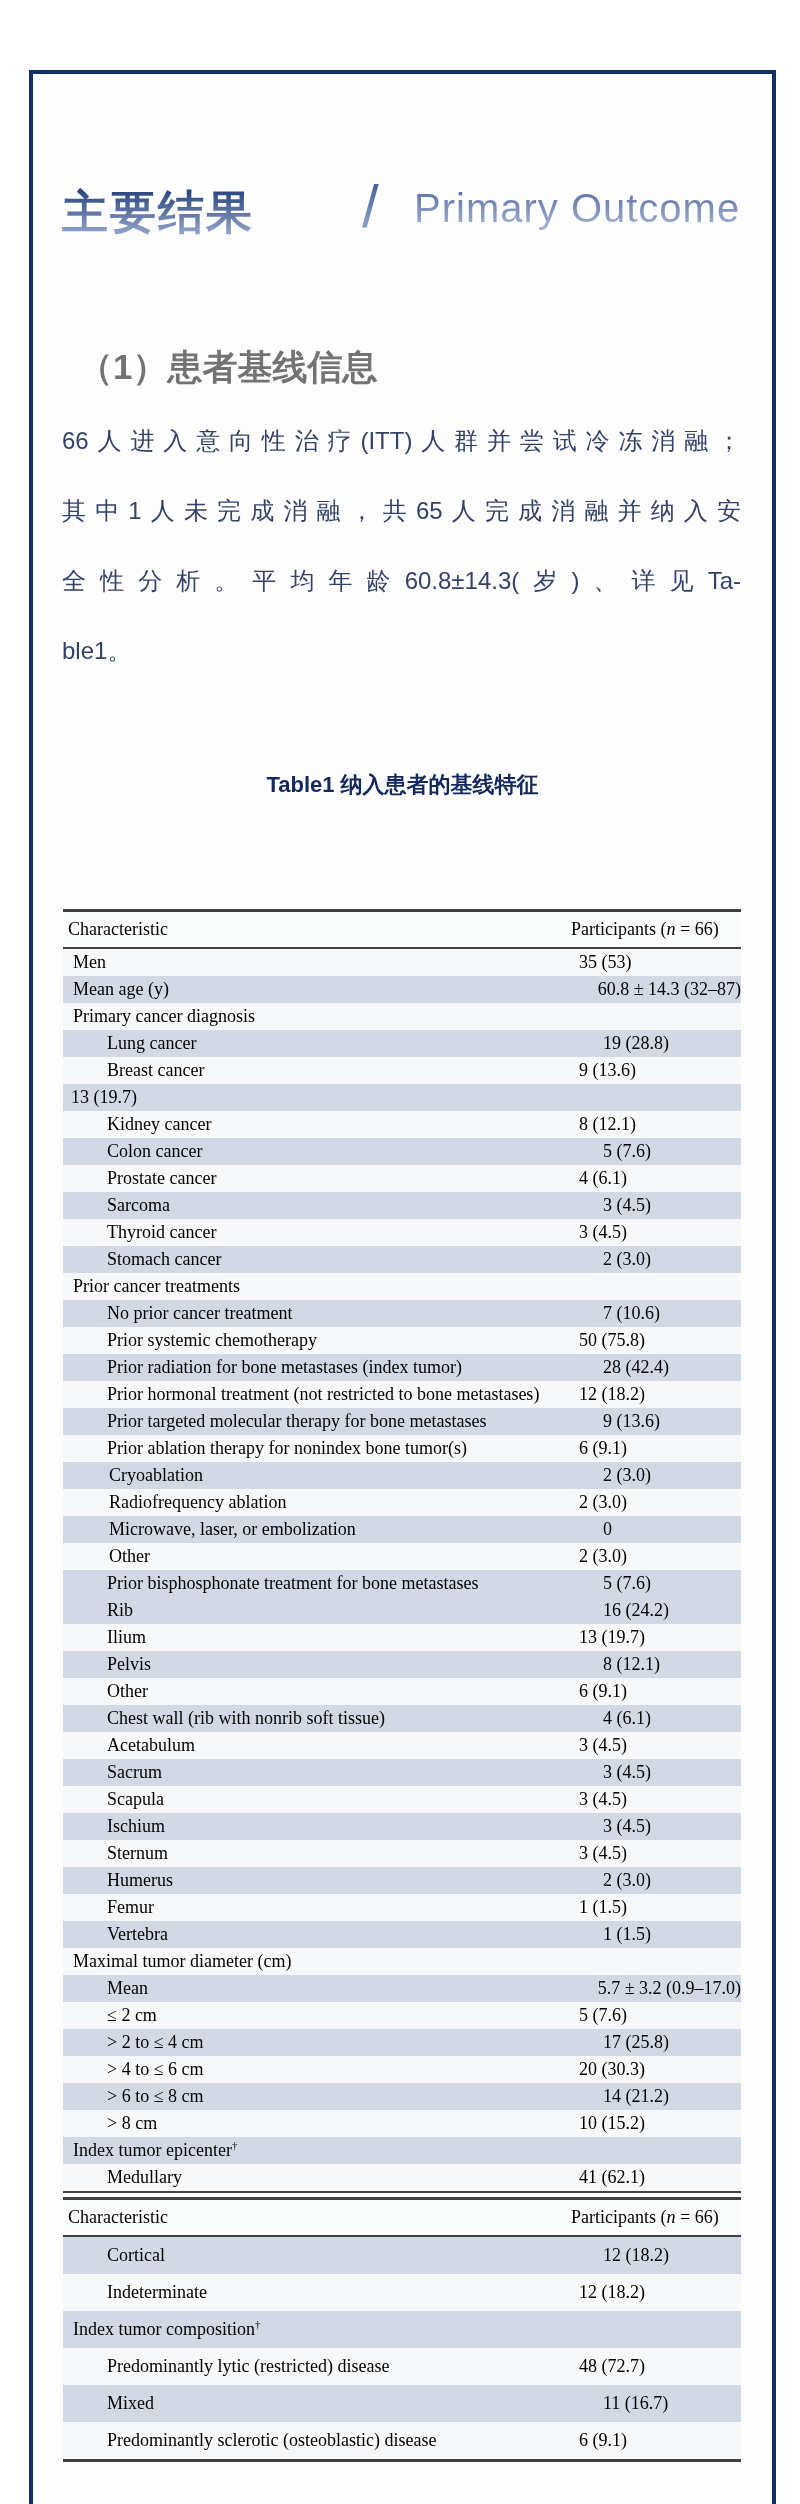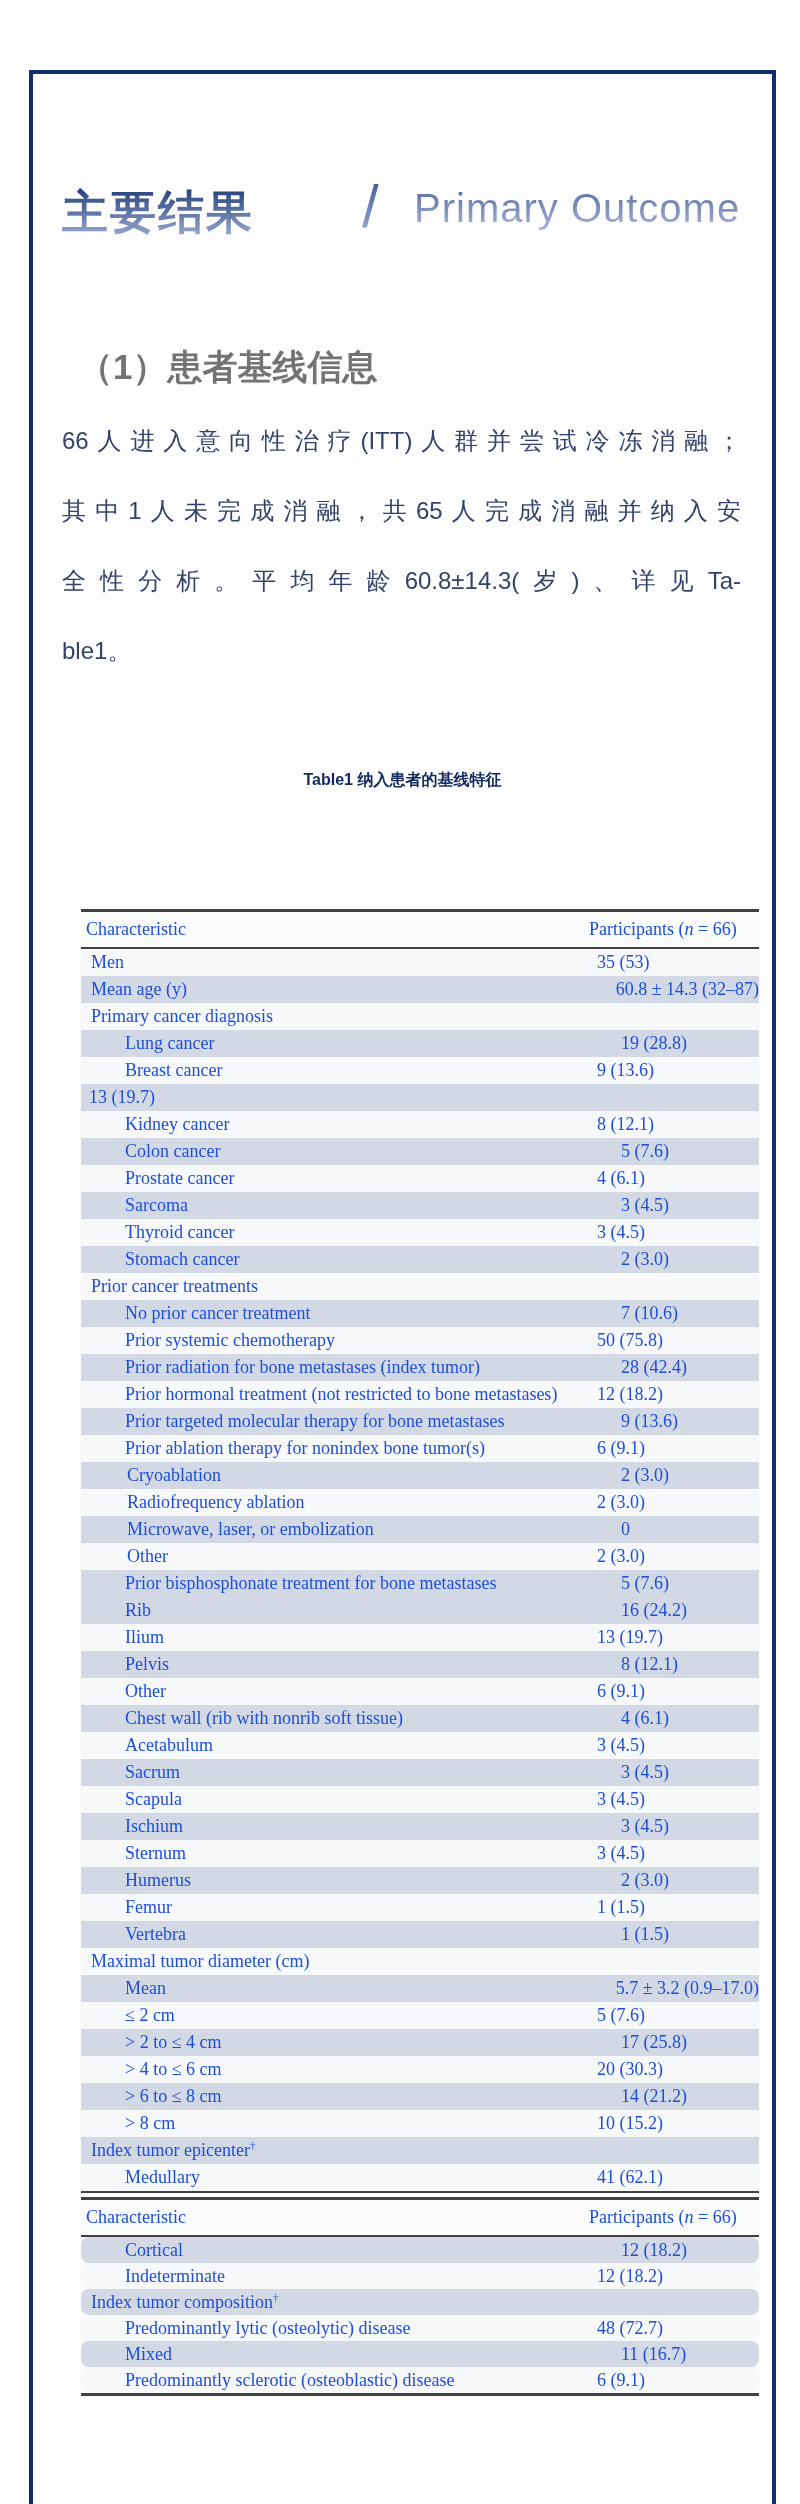--- a/index.html
+++ b/index.html
@@ -34,38 +34,38 @@
     position:absolute;left:78px;top:344px;font-size:35px;font-weight:bold;color:#737373;
   }
   .paragraph{
     position:absolute;left:62px;top:406px;width:679px;
     font-size:24px;color:#34426a;
   }
   .para-line{height:70px;line-height:70px;white-space:normal;}
   .para-line:not(:last-child){text-align:justify;text-align-last:justify;}
   .table-caption{
     position:absolute;left:33px;top:770px;width:739px;text-align:center;
-    font-size:16px;font-weight:bold;color:#13295e;
+    font-size:22px;font-weight:bold;color:#13295e;
   }
   
   .baseline-table{
-    position:absolute;left:81px;top:909px;width:678px;
-    font-family:"Liberation Serif","DejaVu Serif",serif;color:#1d4ed8;
+    position:absolute;left:63px;top:909px;width:678px;
+    font-family:"Liberation Serif","DejaVu Serif",serif;color:#000000;
   }
   .tsection{border-top:3px solid #414141;}
   .tsection.first{border-bottom:2px solid #414141;}
   .tsection.second{margin-top:4px;border-bottom:3px solid #414141;}
   .thead{
     display:flex;align-items:center;height:35px;font-size:18px;
     border-bottom:2px solid #414141;background:#fafbfb;
   }
   .thead .c1{width:508px;padding-left:5px;box-sizing:border-box;}
   .thead .c2{flex:1;}
   .trow{display:flex;align-items:center;height:27px;font-size:18px;justify-content:center;}
-  .tsection.second .trow{height:26px;border-radius:8px;}
+  .tsection.second .trow{height:37px;}
   .trow .c1{width:508px;box-sizing:border-box;overflow:hidden;white-space:nowrap;}
   .trow .c2{flex:1;padding-left:8px;white-space:nowrap;}
   .indent-0{padding-left:10px;}
   .indent-1{padding-left:44px;}
   .indent-2{padding-left:46px;}
   .shaded{background:#d3d9e4;gap:24px;}
   .plain{background:#f7f8f9;}
   .it{font-style:italic;}
   sup{font-size:11px;line-height:0;}
 </style>
@@ -290,21 +290,21 @@
       </div>
       <div class="trow plain">
         <div class="c1 indent-1">Indeterminate</div>
         <div class="c2">12 (18.2)</div>
       </div>
       <div class="trow shaded">
         <div class="c1 indent-0">Index tumor composition<sup>†</sup></div>
         <div class="c2"></div>
       </div>
       <div class="trow plain">
-        <div class="c1 indent-1">Predominantly lytic (osteolytic) disease</div>
+        <div class="c1 indent-1">Predominantly lytic (restricted) disease</div>
         <div class="c2">48 (72.7)</div>
       </div>
       <div class="trow shaded">
         <div class="c1 indent-1">Mixed</div>
         <div class="c2">11 (16.7)</div>
       </div>
       <div class="trow plain">
         <div class="c1 indent-1">Predominantly sclerotic (osteoblastic) disease</div>
         <div class="c2">6 (9.1)</div>
       </div>

